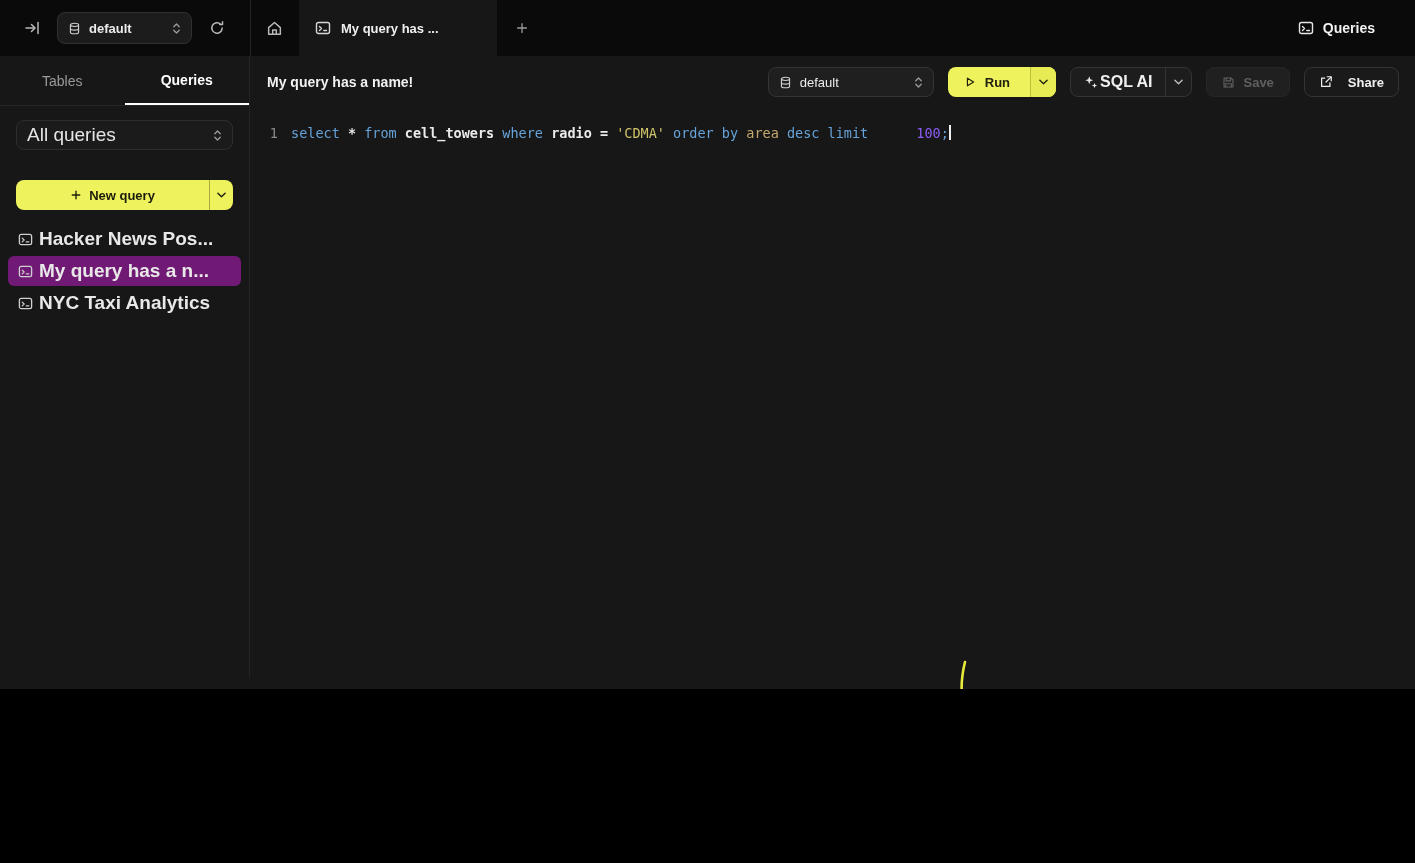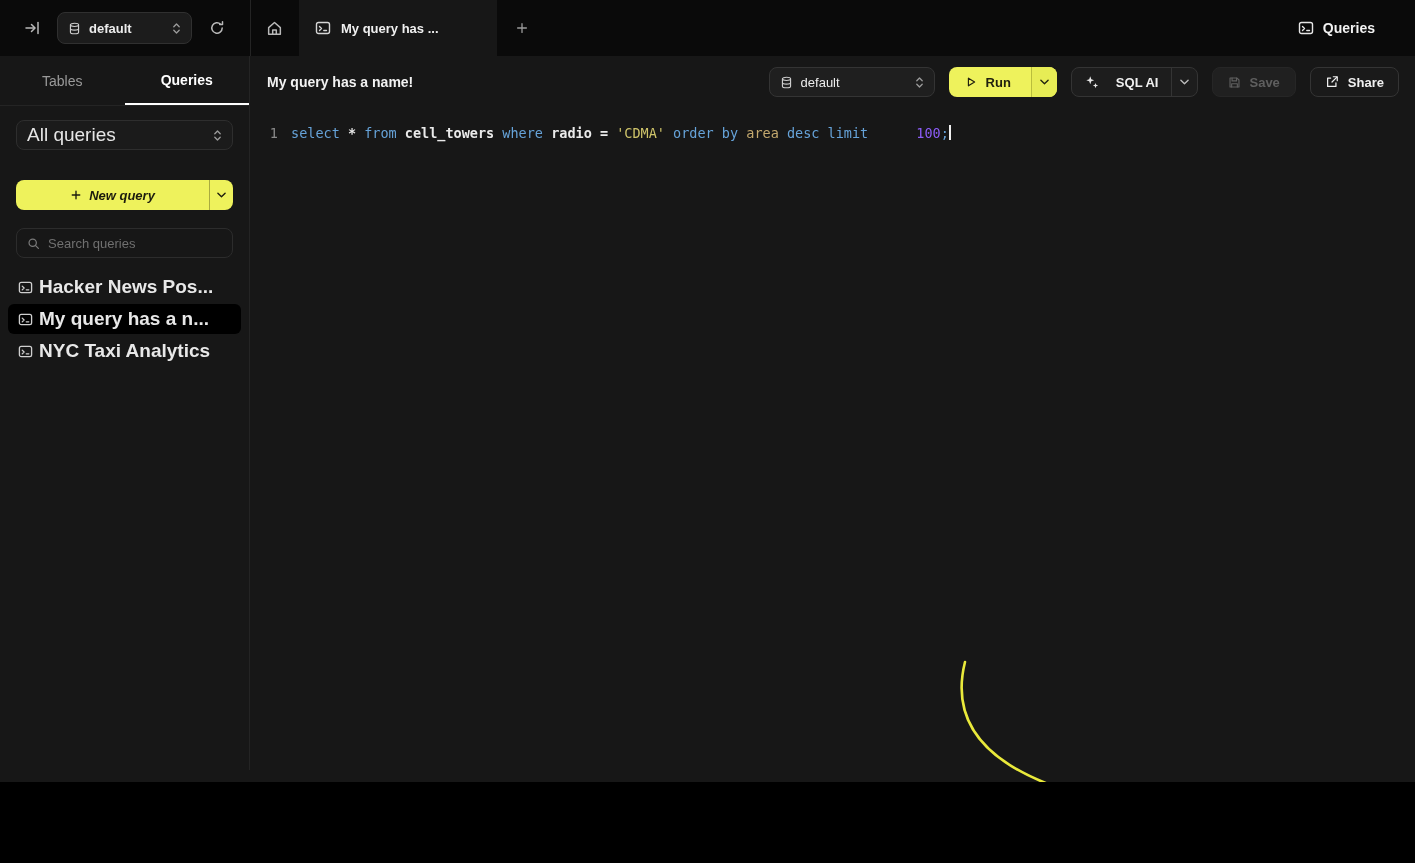--- a/index.html
+++ b/index.html
@@ -1,18 +1,18 @@
 <!DOCTYPE html>
 <html><head>
 <meta charset="utf-8">
 <style>
   * { box-sizing: border-box; margin: 0; padding: 0; }
   html,body { background:#000; }
   body { font-family:"Liberation Sans", sans-serif; }
-  .app { position:relative; width:1415px; height:782px; background:#171717; overflow:hidden; color:#e8e8e8; }
+  .app { position:relative; width:1415px; height:689px; background:#171717; overflow:hidden; color:#e8e8e8; }
 
   
   .topbar { position:absolute; top:0; left:0; width:100%; height:56px; background:#0a0a0a; }
   .icon-btn { display:flex; align-items:center; justify-content:center; color:#b9b9b9; cursor:pointer; background:none; border:none; }
   .collapse-btn { position:absolute; left:20px; top:17px; width:24px; height:22px; }
   .tb-dd { position:absolute; left:57px; top:12px; width:135px; height:32px; background:#1c1c1c; border:1px solid #303030;
            border-radius:8px; display:flex; align-items:center; gap:8px; padding:0 10px; cursor:pointer; }
   .tb-dd .dd-label { flex:1; font-size:13px; color:#ececec; font-weight:600; }
   .refresh-btn { position:absolute; left:205px; top:16px; width:24px; height:24px; }
   .topbar-divider { position:absolute; left:250px; top:0; width:1px; height:56px; background:#242424; }
@@ -26,50 +26,50 @@
 
   
   .sidebar { position:absolute; top:56px; left:0; width:250px; bottom:12px; background:#171717; border-right:1px solid #242424; }
   .sb-tabs { display:flex; height:50px; border-bottom:1px solid #242424; }
   .sb-tab { flex:1; display:flex; align-items:center; justify-content:center; font-size:14px; color:#9a9a9a; cursor:pointer; }
   .sb-tab.active { color:#ffffff; font-weight:600; border-bottom:2px solid #ffffff; }
   .sb-controls { padding:14px 16px 0 16px; }
   .sb-select { height:30px; background:#1b1b1b; border:1px solid #2e2e2e; border-radius:8px; display:flex; align-items:center;
                padding:0 10px; cursor:pointer; }
   .sb-select .dd-label { flex:1; font-size:19px; color:#e6e6e6; }
-  .new-query { margin-top:30px; height:30px; border-radius:8px; overflow:hidden; display:flex; background:#eef25c; color:#1c1c0e; cursor:pointer;font-style:italic; }
+  .new-query { margin-top:30px; height:30px; border-radius:8px; overflow:hidden; display:flex; background:#eef25c; color:#1c1c0e; cursor:pointer; }
   .new-query .nq-main { flex:1; display:flex; align-items:center; justify-content:center; gap:7px; font-size:13px; font-weight:600; }
   .new-query .nq-caret { width:24px; display:flex; align-items:center; justify-content:center; border-left:1px solid rgba(40,40,10,0.35); }
   .sb-search { margin-top:18px; height:30px; border:1px solid #2c2c2c; border-radius:8px; display:flex; align-items:center; gap:8px; padding:0 10px; color:#7a7a7a; }
   .sb-search input { flex:1; background:transparent; border:none; outline:none; color:#dcdcdc; font-size:13px; font-family:"Liberation Sans", sans-serif; }
   .sb-search input::placeholder { color:#707070; }
   .query-list { margin-top:14px; padding:0 8px; }
   .query-item { height:30px; display:flex; align-items:center; gap:6px; padding:0 10px; border-radius:6px;
                 font-size:19px; font-weight:600; color:#e8e8e8; cursor:pointer; margin-bottom:2px; }
-  .query-item.selected { background:#000000; }
+  .query-item.selected { background:#701a75; }
   .query-item .q-icon { color:#cfcfcf; display:flex; }
   .query-item .q-label { white-space:nowrap; overflow:hidden; text-overflow:ellipsis; }
 
   
   .main { position:absolute; top:56px; left:251px; right:0; bottom:0; background:#171717; }
   .main-header { height:52px; display:flex; align-items:center; padding:0 16px; }
   .query-title { font-size:14px; font-weight:600; color:#f2f2f2; flex:1; }
   .hdr-controls { display:flex; align-items:center; gap:14px; }
   .hdr-dd { width:166px; height:30px; background:#1f1f1f; border:1px solid #343434; border-radius:8px;
             display:flex; align-items:center; gap:8px; padding:0 10px; cursor:pointer; }
   .hdr-dd .dd-label { flex:1; font-size:13px; color:#ececec; }
   .run-btn { height:30px; border-radius:8px; overflow:hidden; display:flex; background:#eef25c; color:#20200f; cursor:pointer; }
   .run-btn .run-main { display:flex; align-items:center; gap:9px; padding:0 20px 0 16px; font-size:13px; font-weight:600; }
   .run-btn .run-caret { width:26px; display:flex; align-items:center; justify-content:center; border-left:1px solid #b9be3c; background:#e7ec55; }
   .sqlai-btn { height:30px; border-radius:8px; border:1px solid #343434; background:#1d1d1d; display:flex; overflow:hidden; cursor:pointer; }
-  .sqlai-btn .sqlai-main { display:flex; align-items:center; gap:17px; padding:0 13px; font-size:13px; font-weight:600; color:#f0f0f0; }
+  .sqlai-btn .sqlai-main { display:flex; align-items:center; gap:2px; padding:0 13px; font-size:16px; font-weight:600; color:#f0f0f0; }
   .sqlai-btn .sqlai-caret { width:26px; display:flex; align-items:center; justify-content:center; border-left:1px solid #343434; color:#bdbdbd; }
   .save-btn { height:30px; border-radius:8px; background:#202020; border:1px solid #262626; display:flex; align-items:center; gap:8px;
               padding:0 15px; font-size:13px; font-weight:600; color:#5f5f5f; cursor:not-allowed; }
-  .share-btn { height:30px; border-radius:8px; background:#1a1a1a; border:1px solid #343434; display:flex; align-items:center; gap:9px;
+  .share-btn { height:30px; border-radius:8px; background:#1a1a1a; border:1px solid #343434; display:flex; align-items:center; gap:15px;
                padding:0 14px; font-size:13px; font-weight:600; color:#f0f0f0; cursor:pointer; }
 
   
   .code-area { position:absolute; top:52px; left:0; right:0; bottom:0; cursor:text; }
   .code-line { display:flex; align-items:center; padding:16px 0 0 17px;
                font-family:"DejaVu Sans Mono","Liberation Mono", monospace; font-size:13.5px; line-height:18px; white-space:pre; }
   .line-number { color:#8a8a8a; width:10px; text-align:right; margin-right:13px; flex:none; }
   .code { white-space:pre; }
   .tk-kw   { color:#66a3d9; }
   .tk-star { color:#eaeaea; font-weight:bold; }
@@ -211,29 +211,20 @@
         </div>
         <div class="nq-caret">
           <span>
             <svg width="9" height="6" viewBox="0 0 10 6" fill="none" stroke="currentColor" stroke-width="1.5" stroke-linecap="round" stroke-linejoin="round">
                 <path d="M1 1l4 4 4-4"></path>
               </svg>
           </span>
         </div>
       </div>
 
-      <div class="sb-search">
-        <span>
-          <svg width="13" height="13" viewBox="0 0 16 16" fill="none" stroke="currentColor" stroke-width="1.5" stroke-linecap="round">
-              <circle cx="7" cy="7" r="4.5"></circle>
-              <path d="M10.6 10.6 14 14"></path>
-            </svg>
-        </span>
-        <input type="text" placeholder="Search queries" style="">
-      </div>
     </div>
 
     <div class="query-list">
       <div class="query-item">
         <span class="q-icon">
           <svg width="15" height="15" viewBox="0 0 16 16" fill="none" stroke="currentColor" stroke-width="1.4" stroke-linecap="round" stroke-linejoin="round">
               <rect x="1.5" y="2.5" width="13" height="11" rx="2"></rect>
               <path d="M4.5 6.5l2 2-2 2"></path>
               <path d="M8.8 10.5h2.7"></path>
             </svg>

